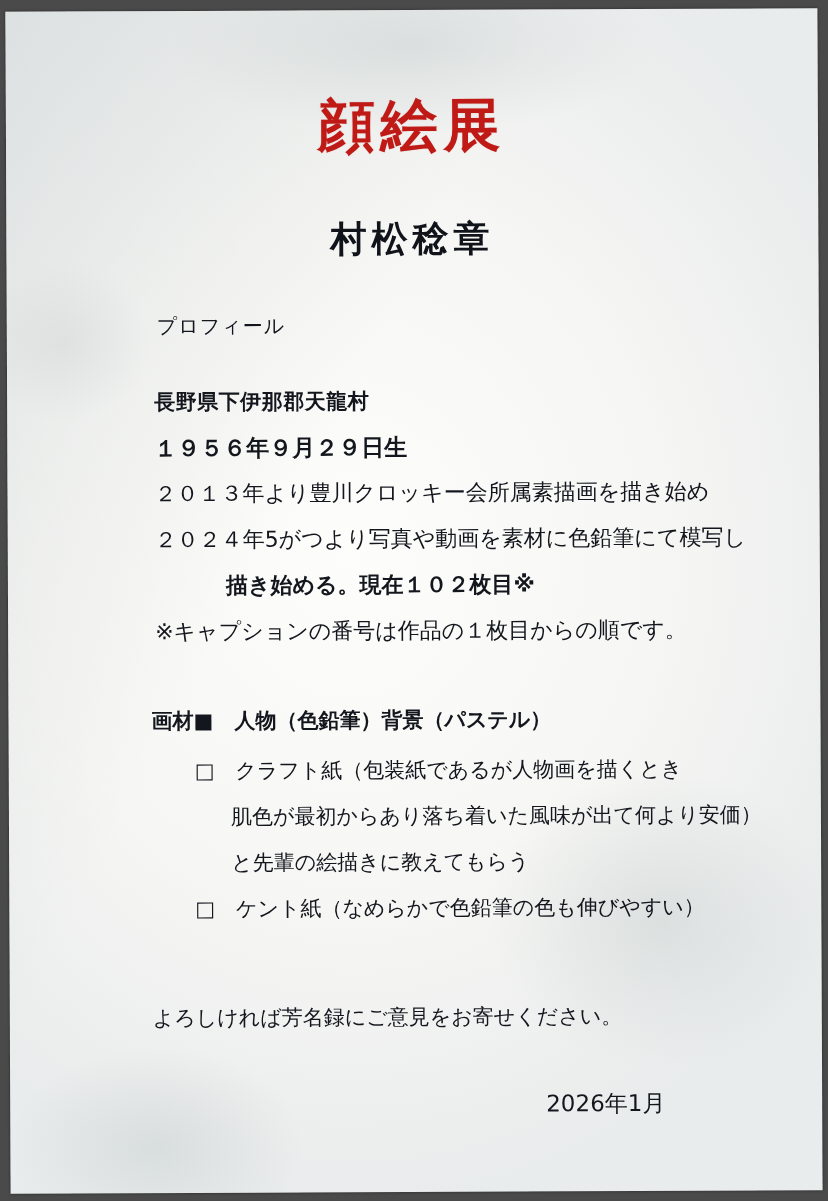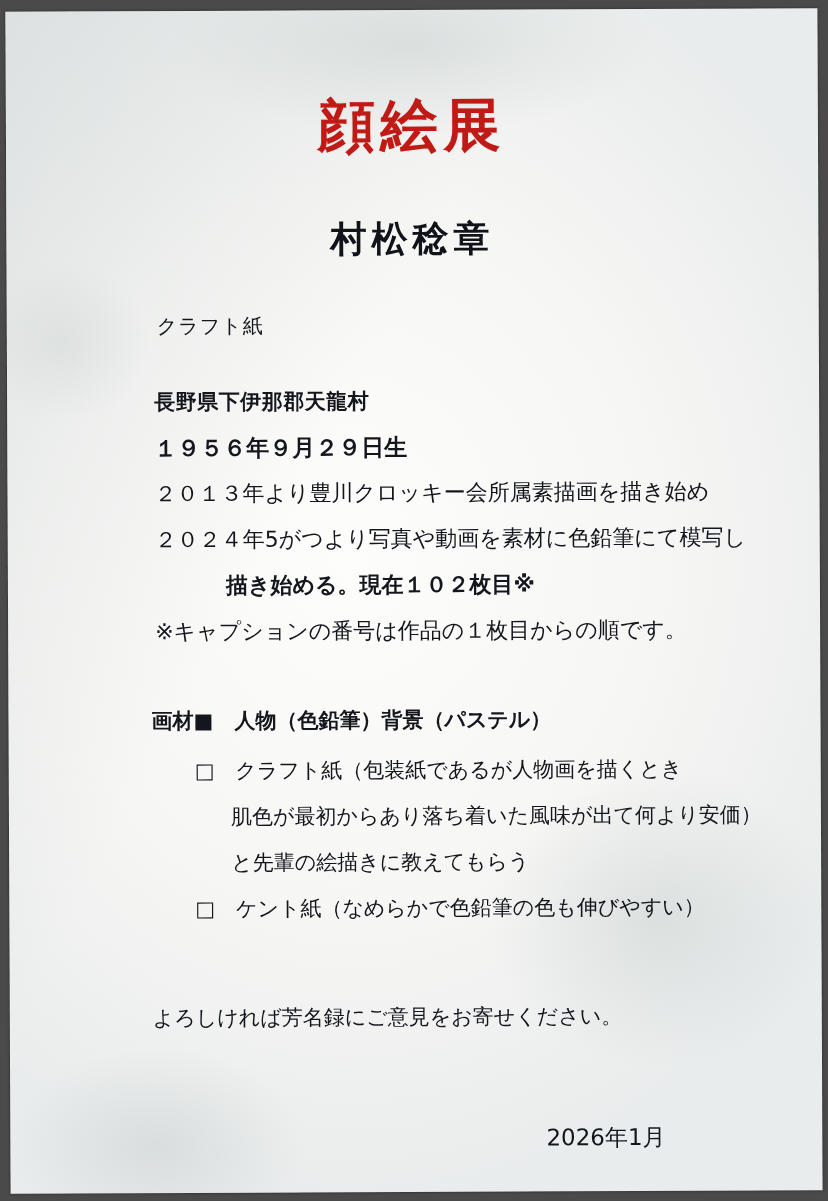--- a/index.html
+++ b/index.html
@@ -90,35 +90,35 @@
   .line2024b  { top: 562px;  left: 218px; font-size: 22px; font-weight: 700; }
   .note       { top: 608px;  left: 147px; font-size: 22px; }
 
   .materials  { top: 698px;  left: 143px; font-size: 21px; font-weight: 700; }
   .kraft1     { top: 748px;  left: 186px; font-size: 21px; }
   .kraft2     { top: 794px;  left: 222px; font-size: 21px; }
   .kraft3     { top: 840px;  left: 222px; font-size: 21px; }
   .kent       { top: 886px;  left: 186px; font-size: 21px; }
 
   .closing    { top: 995px;  left: 143px; font-size: 21px; }
-  .date       { top: 1115px; left: 536px; font-size: 23px; }
+  .date       { top: 1081px; left: 536px; font-size: 23px; }
 
   .box-mark { font-family: "DejaVu Sans", sans-serif; }
 </style>
 </head>
 <body>
 
 <div id="paper-sheet">
   <div id="doc-content">
 
     <div class="title">顔絵展</div>
 
     <div class="author">村松稔章</div>
 
-    <div class="body-line profile">クラフト紙</div>
+    <div class="body-line profile">プロフィール</div>
 
     <div class="body-line addr">長野県下伊那郡天龍村</div>
     <div class="body-line birth">１９５６年９月２９日生</div>
     <div class="body-line line2013">２０１３年より豊川クロッキー会所属素描画を描き始め</div>
     <div class="body-line line2024">２０２４年5がつより写真や動画を素材に色鉛筆にて模写し</div>
     <div class="body-line line2024b">描き始める。現在１０２枚目※</div>
     <div class="body-line note">※キャプションの番号は作品の１枚目からの順です。</div>
 
     <div class="body-line materials">画材■　人物（色鉛筆）背景（パステル）</div>
 

